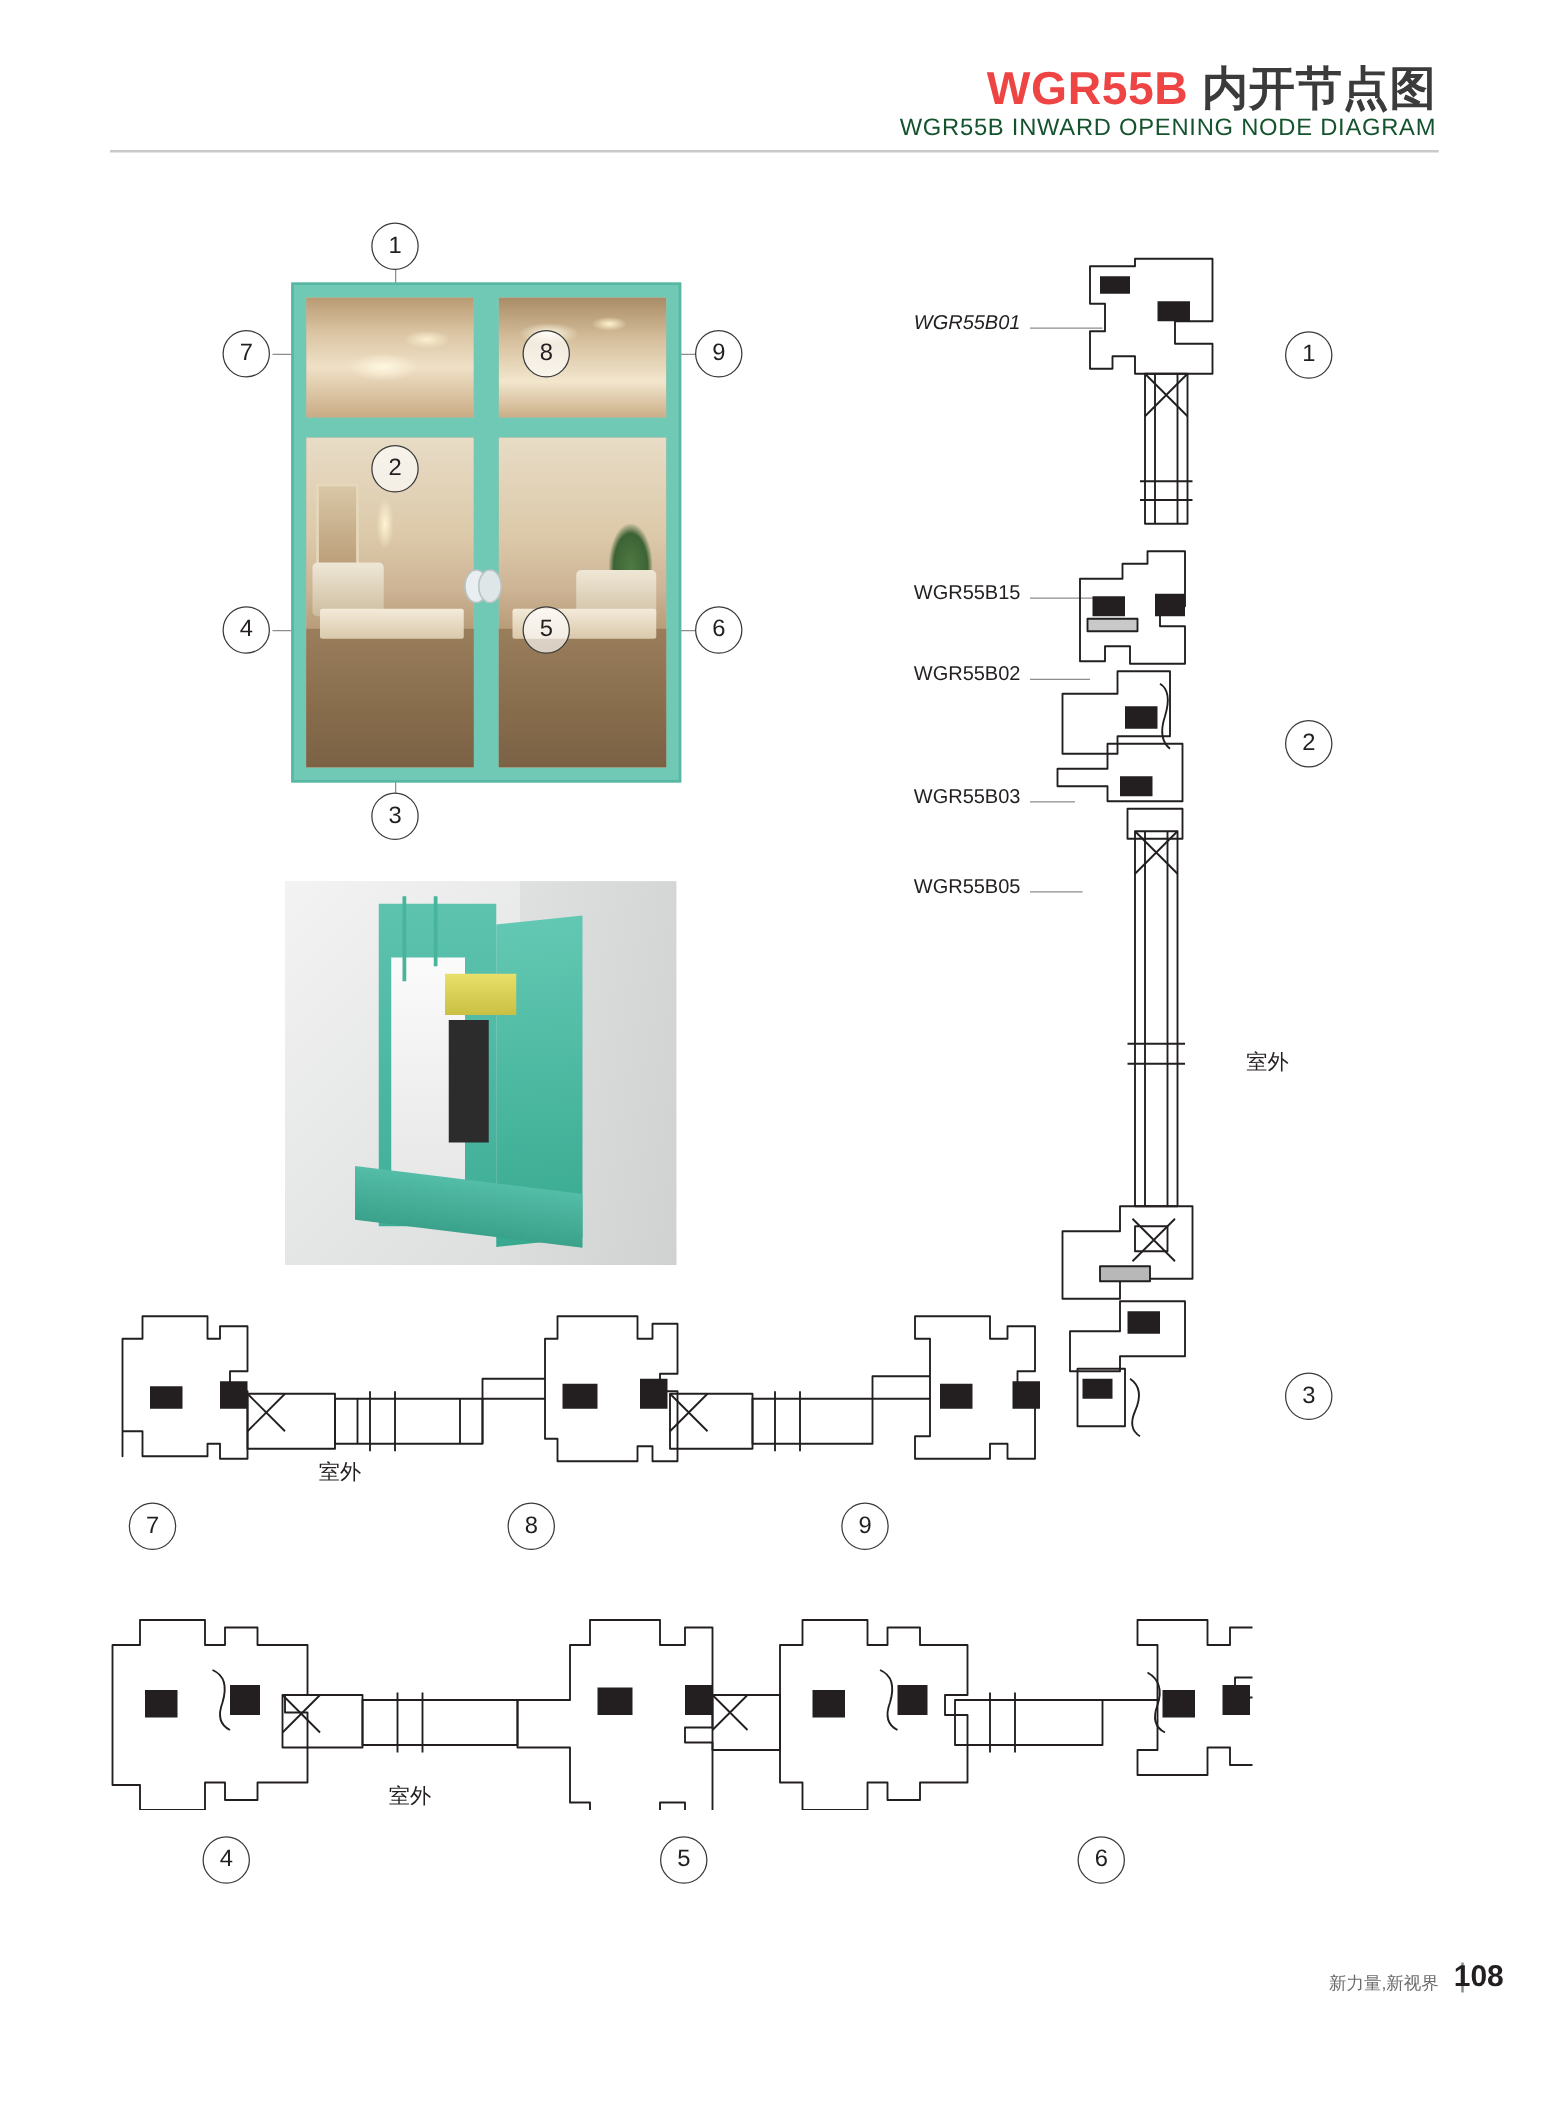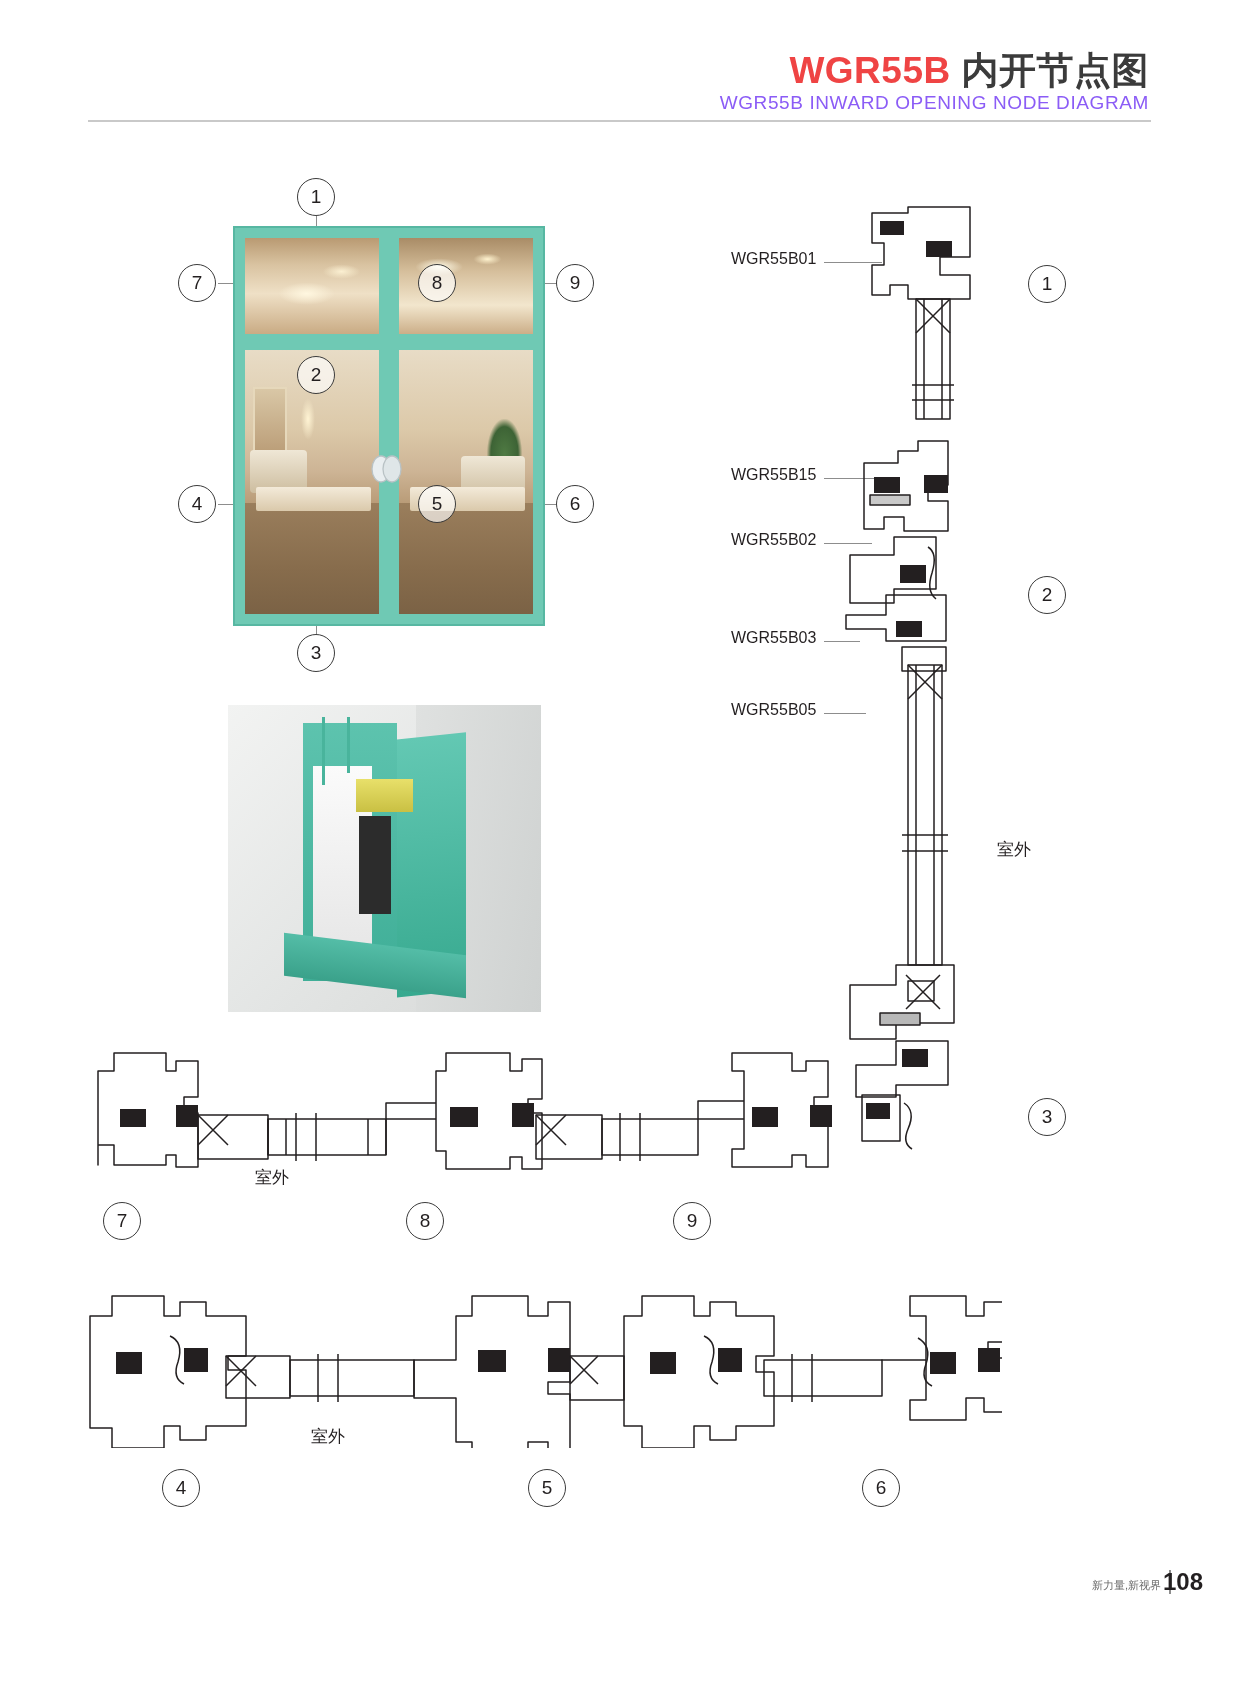--- a/index.html
+++ b/index.html
@@ -8,21 +8,21 @@
     font-family:"Liberation Sans", sans-serif;
     position:relative;overflow:hidden;color:#231f20;
   }
   .page{position:absolute;inset:0;}
 
   
   .header{position:absolute;left:0;top:0;width:1239px;height:130px;}
   .title-cn{position:absolute;right:90px;top:46px;font-size:37px;font-weight:bold;letter-spacing:0.5px;}
   .title-cn .code{color:#ef4444;}
   .title-cn .cn{color:#3b3b3b;}
-  .title-en{position:absolute;right:90px;top:92px;font-size:19px;color:#8b5cf6;letter-spacing:0.6px;}
+  .title-en{position:absolute;right:90px;top:92px;font-size:19px;color:#14532d;letter-spacing:0.6px;}
   .header-rule{position:absolute;left:88px;top:120px;width:1063px;height:2px;background:#c9c9c9;}
 
   
   .circle{
     position:absolute;width:38px;height:38px;border-radius:50%;
     border:1.6px solid #3b3b3b;background:#fff;
     display:flex;align-items:center;justify-content:center;
     font-size:19px;color:#231f20;box-sizing:border-box;z-index:6;
   }
   .circle.ghost{background:rgba(255,255,255,0.65);border-color:#3b3b3b;}
@@ -81,21 +81,21 @@
   .ph-white{position:absolute;left:27%;top:20%;width:19%;height:62%;background:linear-gradient(180deg,#fbfbfb,#e6e6e6);}
   .ph-yellow{position:absolute;left:41%;top:24%;width:18%;height:11%;background:linear-gradient(180deg,#e8e06a,#c9c043);}
   .ph-dark{position:absolute;left:42%;top:36%;width:10%;height:32%;background:#2c2c2c;}
   .ph-bar{position:absolute;left:30%;top:4%;width:3px;height:22%;background:#49b49c;}
   .ph-bar2{position:absolute;left:38%;top:4%;width:3px;height:18%;background:#49b49c;}
 
   
   .dwg{position:absolute;z-index:3;}
   .label{position:absolute;font-size:16px;color:#231f20;z-index:5;white-space:nowrap;}
   .label-cn{position:absolute;font-size:17px;color:#231f20;z-index:5;white-space:nowrap;text-align:right;}
-  .footer-cn{position:absolute;right:78px;top:1578px;font-size:11px;color:#6b6b6b;}
+  .footer-cn{position:absolute;right:88px;top:1578px;font-size:14px;color:#6b6b6b;}
   .footer-num{position:absolute;right:36px;top:1568px;font-size:24px;font-weight:bold;color:#231f20;}
   .footer-bar{position:absolute;right:68px;top:1570px;width:2px;height:24px;background:#8d8d8d;}
 </style>
 </head>
 <body>
 
 <div class="page">
 
   <div class="header">
     <div class="title-cn">
@@ -202,21 +202,21 @@
       <path d="M68 786 h26 v20 h-26 z" fill="none"></path>
       <path d="M16 870 h40 v-24 h52 v44 h-52 v12 h-40 z"></path>
       <path d="M62 854 h26 v18 h-26 z" fill="#231f20" stroke="none"></path>
       <path d="M22 900 h38 v46 h-38 z"></path>
       <path d="M64 908 q12 8 4 26 q-6 14 4 20"></path>
       <path d="M26 908 h24 v16 h-24 z" fill="#231f20" stroke="none"></path>
       <path d="M40 818 h40 v12 h-40 z" fill="#b8b8b8"></path>
     </g>
   </svg>
 
-  <div class="label" style="left:731px;top:250px;">WGR55B01</div>
+  <div class="label" style="left:731px;top:250px;font-style:italic;">WGR55B01</div>
   <div class="lead h" style="left:824px;top:262px;width:58px;"></div>
 
   <div class="label" style="left:731px;top:466px;">WGR55B15</div>
   <div class="lead h" style="left:824px;top:478px;width:52px;"></div>
 
   <div class="label" style="left:731px;top:531px;">WGR55B02</div>
   <div class="lead h" style="left:824px;top:543px;width:48px;"></div>
 
   <div class="label" style="left:731px;top:629px;">WGR55B03</div>
   <div class="lead h" style="left:824px;top:641px;width:36px;"></div>

